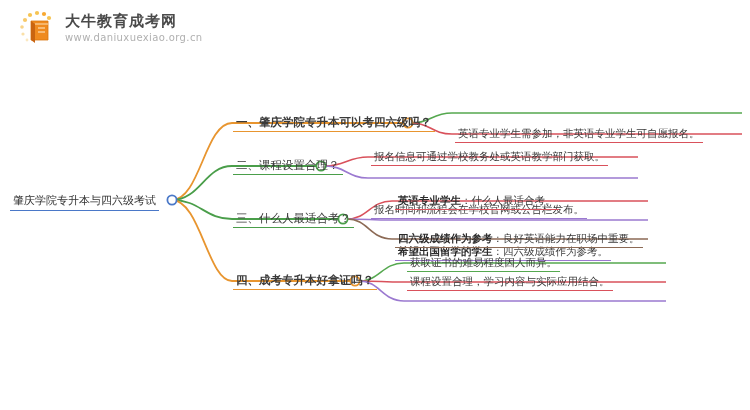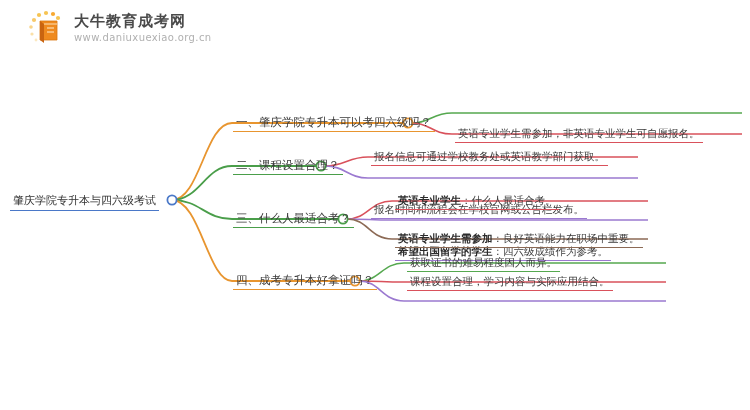--- a/index.html
+++ b/index.html
@@ -5,21 +5,21 @@
   html,body{margin:0;padding:0;}
   body{
     width:750px;height:410px;
     background:#ffffff;
     font-family:"DejaVu Sans","Liberation Sans",sans-serif;
     position:relative;
     overflow:hidden;
   }
   
   #header{
-    position:absolute;left:9px;top:0;width:642px;height:56px;
+    position:absolute;left:0;top:0;width:642px;height:56px;
   }
   #logo{
     position:absolute;left:18px;top:9px;
     display:flex;align-items:center;gap:7px;
   }
   #logo-mark{
     position:relative;width:40px;height:38px;flex:none;
   }
   #logo-text{display:flex;flex-direction:column;justify-content:center;}
   #logo-title{
@@ -47,21 +47,21 @@
     color:#3a3a3a;
   }
   .node .txt b{font-weight:bold;color:#2b2b2b;}
 
   
   #root-node .txt{
     font-size:11px;color:#333;border-bottom:1.4px solid #4a78c8;
   }
   
   .lvl1 .txt{font-size:11.5px;color:#3a3a3a;}
-  .lvl1.c-orange .txt{border-bottom:1.4px solid #e8952f;}
+  .lvl1.c-orange .txt{border-bottom:1.4px solid #e8952f;font-weight:bold;}
   .lvl1.c-green  .txt{border-bottom:1.4px solid #4a9e4a;}
   
   .lvl2 .txt{font-size:10.5px;color:#3a3a3a;}
   .lvl2.c-green  .txt{border-bottom:1.2px solid #55a84f;}
   .lvl2.c-red    .txt{border-bottom:1.2px solid #d9515b;}
   .lvl2.c-purple .txt{border-bottom:1.2px solid #9b79d0;margin-top:33px;}
   .lvl2.c-brown  .txt{border-bottom:1.2px solid #8c6a55;}
 </style>
 </head>
 <body>
@@ -153,21 +153,21 @@
   <div class="node lvl1 c-green" style="left:233px;top:210px;">
     <span class="txt">三、什么人最适合考？</span>
   </div>
   <div class="node lvl2 c-red" style="left:395px;top:192px;">
     <span class="txt"><b>英语专业学生</b><span>：什么人最适合考。</span></span>
   </div>
   <div class="node lvl2 c-purple" style="left:395px;top:211px;">
     <span class="txt"><b>希望出国留学的学生</b><span>：四六级成绩作为参考。</span></span>
   </div>
   <div class="node lvl2 c-brown" style="left:395px;top:230px;">
-    <span class="txt"><b>英语专业学生需参加</b><span>：良好英语能力在职场中重要。</span></span>
+    <span class="txt"><b>四六级成绩作为参考</b><span>：良好英语能力在职场中重要。</span></span>
   </div>
 
   <div class="node lvl1 c-orange" style="left:233px;top:272px;">
     <span class="txt">四、成考专升本好拿证吗？</span>
   </div>
   <div class="node lvl2 c-green" style="left:407px;top:254px;">
     <span class="txt">获取证书的难易程度因人而异。</span>
   </div>
   <div class="node lvl2 c-red" style="left:407px;top:273px;">
     <span class="txt">课程设置合理，学习内容与实际应用结合。</span>

